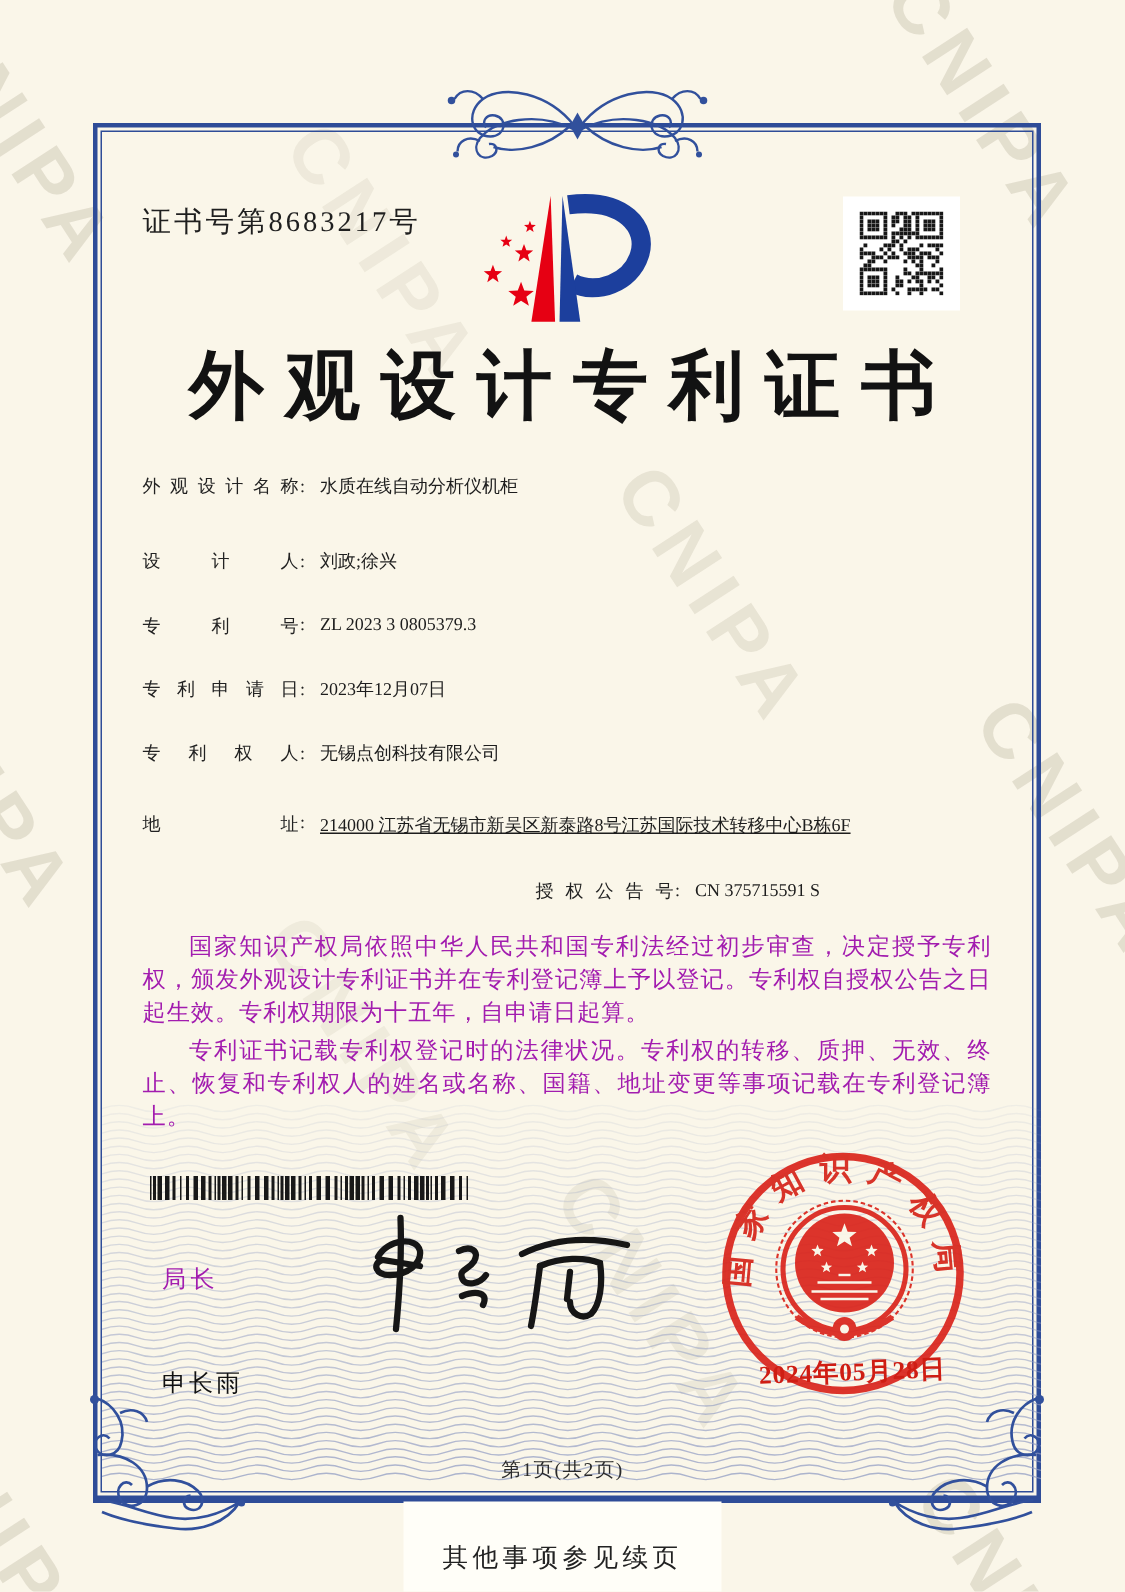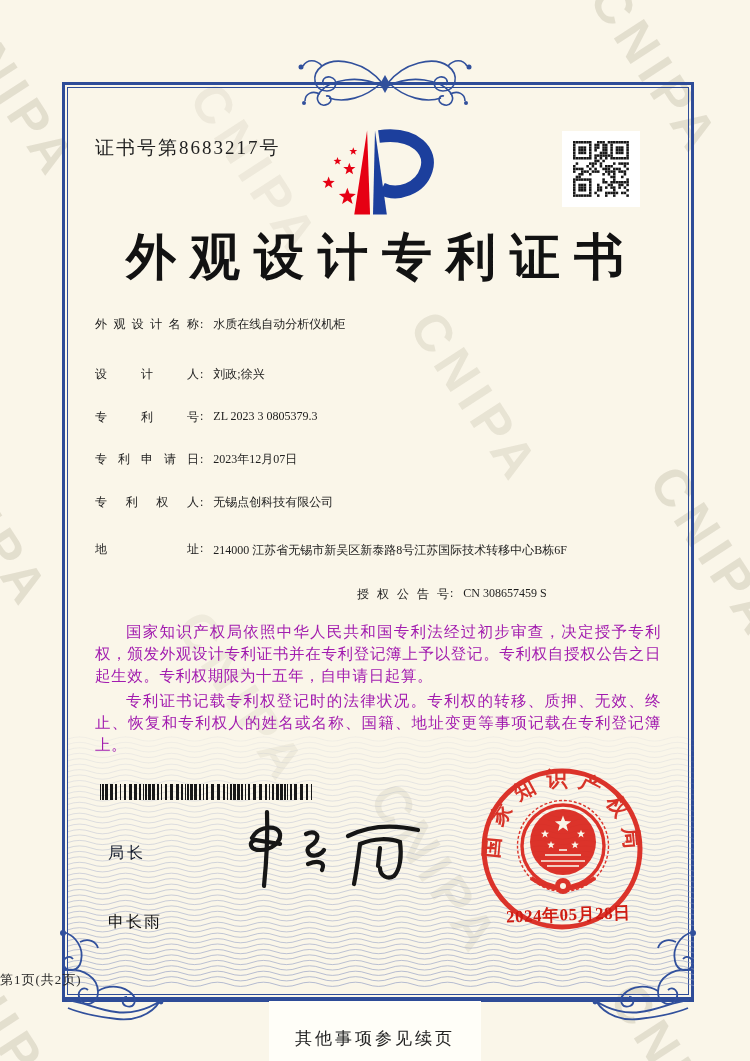--- a/index.html
+++ b/index.html
@@ -43,43 +43,43 @@
     font-size:50px;font-weight:700;letter-spacing:14px;text-indent:14px;color:#121212;
   }
   
   .field-row{position:absolute;left:95px;font-size:12px;z-index:3;white-space:nowrap;}
   .flabel{
     display:inline-block;width:104px;vertical-align:top;
     text-align:justify;text-align-last:justify;color:#222;
   }
   .fcolon{display:inline-block;margin:0 10px 0 1px;color:#222;}
   .fvalue{color:#1d1d1d;}
-  .fvalue.wrap{display:inline-block;width:436px;white-space:normal;line-height:19.5px;vertical-align:top;}
+  .fvalue.wrap{display:inline-block;width:436px;white-space:normal;line-height:19.5px;vertical-align:top;text-decoration:underline;}
   .pair2{position:absolute;left:262px;top:0;white-space:nowrap;}
   .pair2 .flabel{width:92px;}
   
   .para{
     position:absolute;left:95px;width:566px;z-index:3;
     font-size:15.5px;line-height:22px;letter-spacing:0.6px;
     text-indent:2em;color:#a21caf;text-align:justify;
   }
   
   #barcode-svg{position:absolute;left:100px;top:784px;z-index:3;}
   .director-title{position:absolute;left:108px;top:843px;font-size:16px;letter-spacing:3px;z-index:3;
-    font-family:"Liberation Sans","DejaVu Sans",sans-serif;color:#0f172a;}
+    font-family:"Liberation Sans","DejaVu Sans",sans-serif;color:#a21caf;}
   .director-name{position:absolute;left:108px;top:871px;font-size:16px;letter-spacing:2px;z-index:3;
     font-family:"Liberation Sans","DejaVu Sans",sans-serif;color:#111;margin-top:41px;}
   .signature{position:absolute;left:222px;top:800px;z-index:4;}
   .seal{position:absolute;left:479px;top:766px;z-index:4;}
   .seal-date{
     position:absolute;left:506px;top:903px;z-index:5;width:140px;
     font-size:17px;font-weight:600;color:#cf1d13;letter-spacing:0.5px;
     transform:rotate(-2deg);
   }
-  .page-info{position:absolute;left:0;right:0;top:971px;text-align:left;font-size:13px;letter-spacing:1px;color:#2a2a2a;z-index:3;}
+  .page-info{position:absolute;left:0;right:0;top:971px;text-align:center;font-size:13px;letter-spacing:1px;color:#2a2a2a;z-index:3;}
   .footer-note{
     position:absolute;left:50%;top:1001px;transform:translateX(-50%);
     background:#fffef8;padding:26px 26px;z-index:5;
     font-size:17px;letter-spacing:3px;color:#222;white-space:nowrap;
   }
 </style>
 </head>
 <body>
 
 <span class="wm" style="left:-15px;top:-5px">CNIPA</span>
@@ -446,21 +446,21 @@
   <span class="flabel">专利申请日</span><span class="fcolon">:</span><span class="fvalue">2023年12月07日</span>
 </div>
 <div class="field-row" style="top:494px">
   <span class="flabel">专利权人</span><span class="fcolon">:</span><span class="fvalue">无锡点创科技有限公司</span>
 </div>
 <div class="field-row" style="top:541px">
   <span class="flabel">地址</span><span class="fcolon">:</span><span class="fvalue wrap">214000 江苏省无锡市新吴区新泰路8号江苏国际技术转移中心B栋6F</span>
 </div>
 <div class="field-row" style="top:586px">
   <span class="pair2">
-    <span class="flabel">授权公告号</span><span class="fcolon">:</span><span class="fvalue">CN 308657459 S</span>
+    <span class="flabel">授权公告号</span><span class="fcolon">:</span><span class="fvalue">CN 375715591 S</span>
   </span>
 </div>
 
 <div class="para" style="top:621px">国家知识产权局依照中华人民共和国专利法经过初步审查，决定授予专利权，颁发外观设计专利证书并在专利登记簿上予以登记。专利权自授权公告之日起生效。专利权期限为十五年，自申请日起算。</div>
 <div class="para" style="top:690px">专利证书记载专利权登记时的法律状况。专利权的转移、质押、无效、终止、恢复和专利权人的姓名或名称、国籍、地址变更等事项记载在专利登记簿上。</div>
 
 <svg id="barcode-svg" width="216" height="16">
     <rect x="0" y="0" width="1" height="16" fill="#181818"></rect>
     <rect x="2" y="0" width="2" height="16" fill="#181818"></rect>
     <rect x="5" y="0" width="3" height="16" fill="#181818"></rect>

